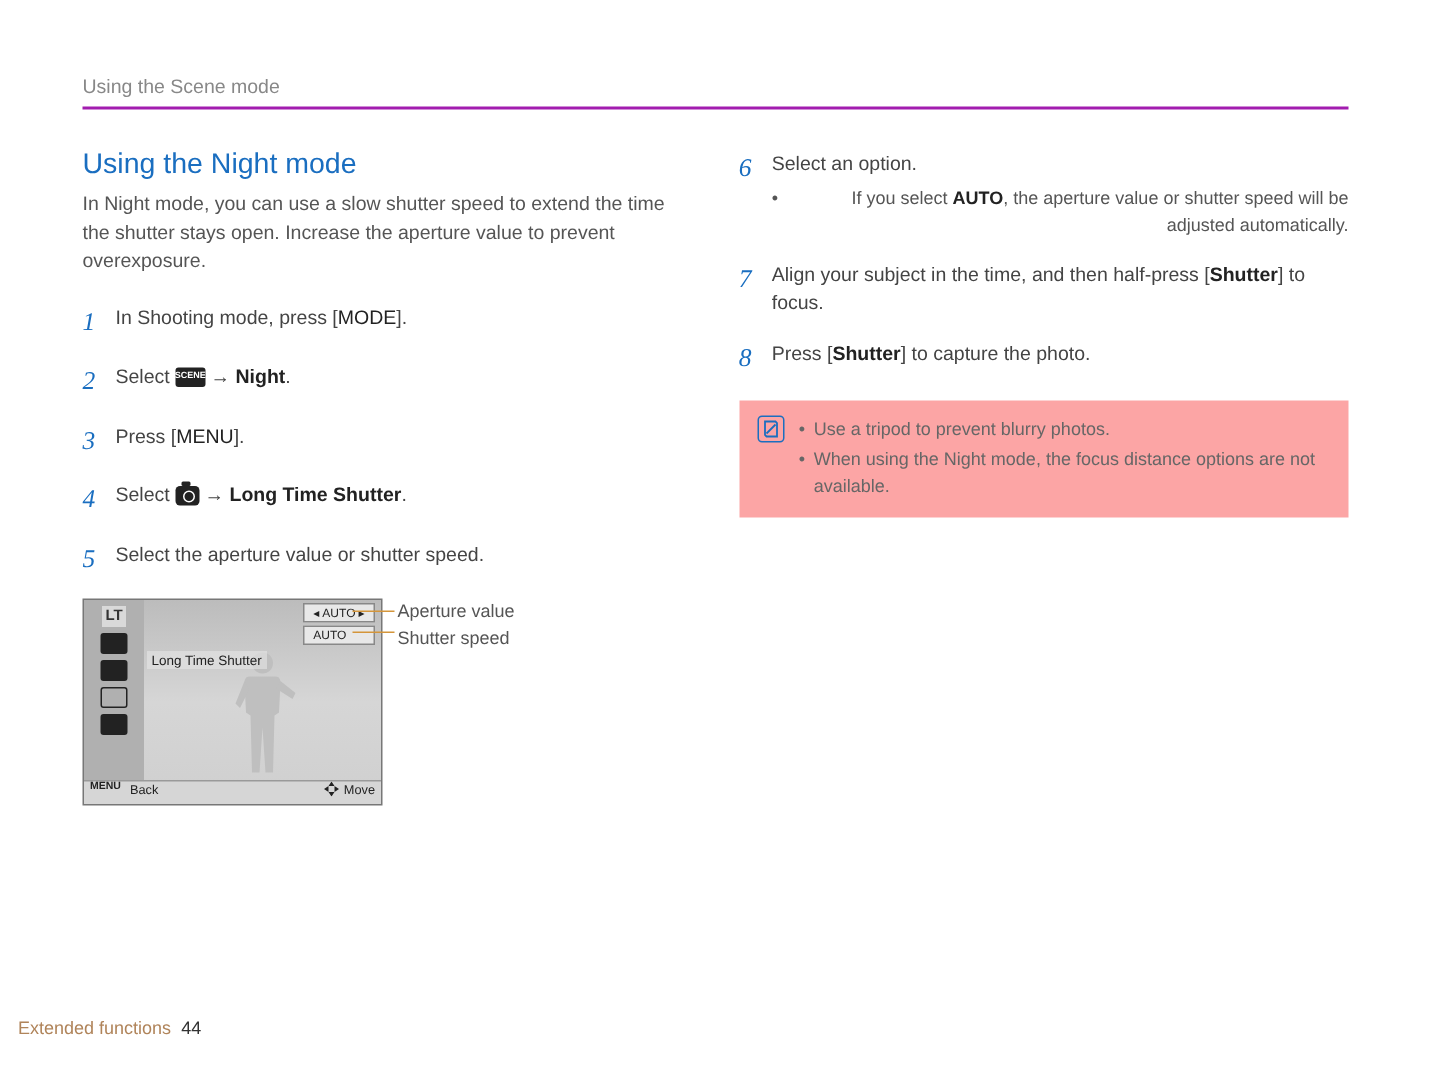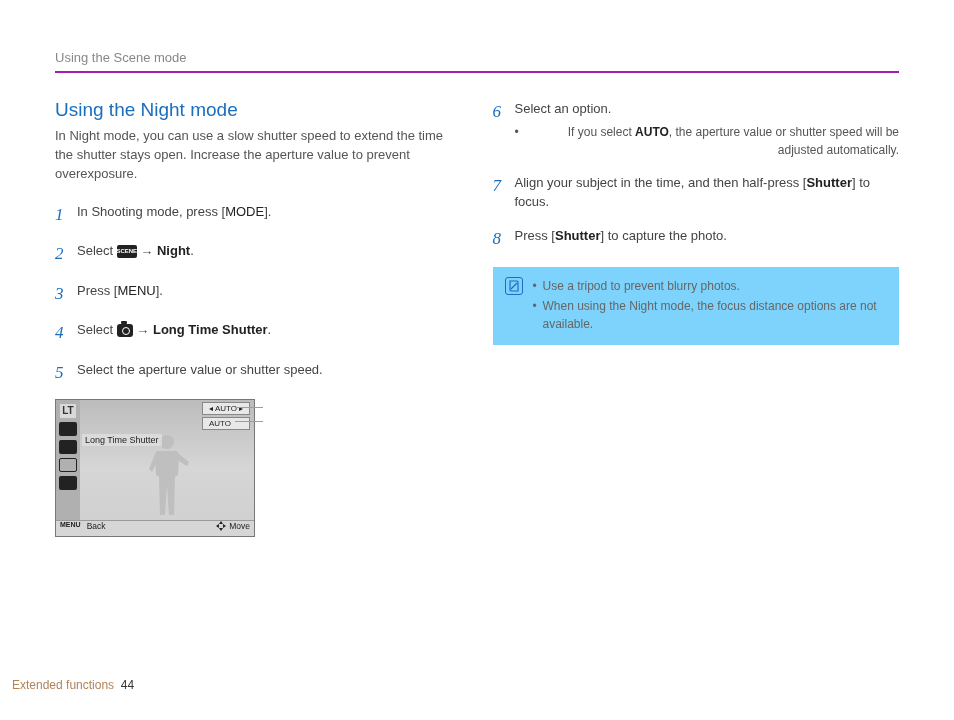--- a/index.html
+++ b/index.html
@@ -71,21 +71,21 @@
     text-align:right;
   }
   .sub-bullet::before {
     content: "•";
     position: absolute;
     left: 0;
     top: 0;
   }
   .note-box {
     display: flex;
-    background: #7dd3fc;
+    background: #fca5a5;
     padding: 10px 12px;
     gap: 10px;
     margin-top: 16px;
     font-size: 12px;
     color: #666;
   }
   .note-icon {
     width: 18px; height: 18px;
     border: 1.5px solid #1a6ec0;
     border-radius: 3px;
@@ -112,21 +112,21 @@
   
   .lcd {
     width: 200px;
     position: relative;
     border: 1px solid #777;
     background: linear-gradient(#bcbcbc,#d6d6d6 50%, #cfcfcf);
     margin-top:4px;
   }
   .lcd-body { display:flex; height:120px; }
   .lcd-left {
-    width: 24px;
+    width: 40px;
     background: #b0b0b0;
     display:flex;flex-direction:column;align-items:center;
     padding-top:4px;
     gap:4px;
   }
   .lcd-left .ic {
     width:18px;height:14px;background:#222;border-radius:2px;
   }
   .lcd-left .ic2 {
     width:18px;height:14px;border:1.5px solid #222;border-radius:2px;
@@ -256,20 +256,24 @@
           <span class="mv">
             <svg width="10" height="10">
                 <path d="M5 0l2 3H3zM5 10l2-3H3zM0 5l3-2v4zM10 5l-3-2v4z" fill="#222"></path>
               </svg>
             <span>Move</span>
           </span>
         </div>
       </div>
       <div class="callout-line1" style="top:8px;left:180px;width:28px;"></div>
       <div class="callout-line2" style="top:22px;left:180px;width:28px;"></div>
+      <div class="callouts">
+        <div>Aperture value</div>
+        <div>Shutter speed</div>
+      </div>
     </div>
   </div>
 
   <div class="col">
     <div class="step">
       <div class="step-num">6</div>
       <div class="step-text">
         <span>Select an option.</span>
         <div class="sub-bullet">
           <span>If you select </span><strong>AUTO</strong><span>, the aperture value or shutter speed will be adjusted automatically.</span>

